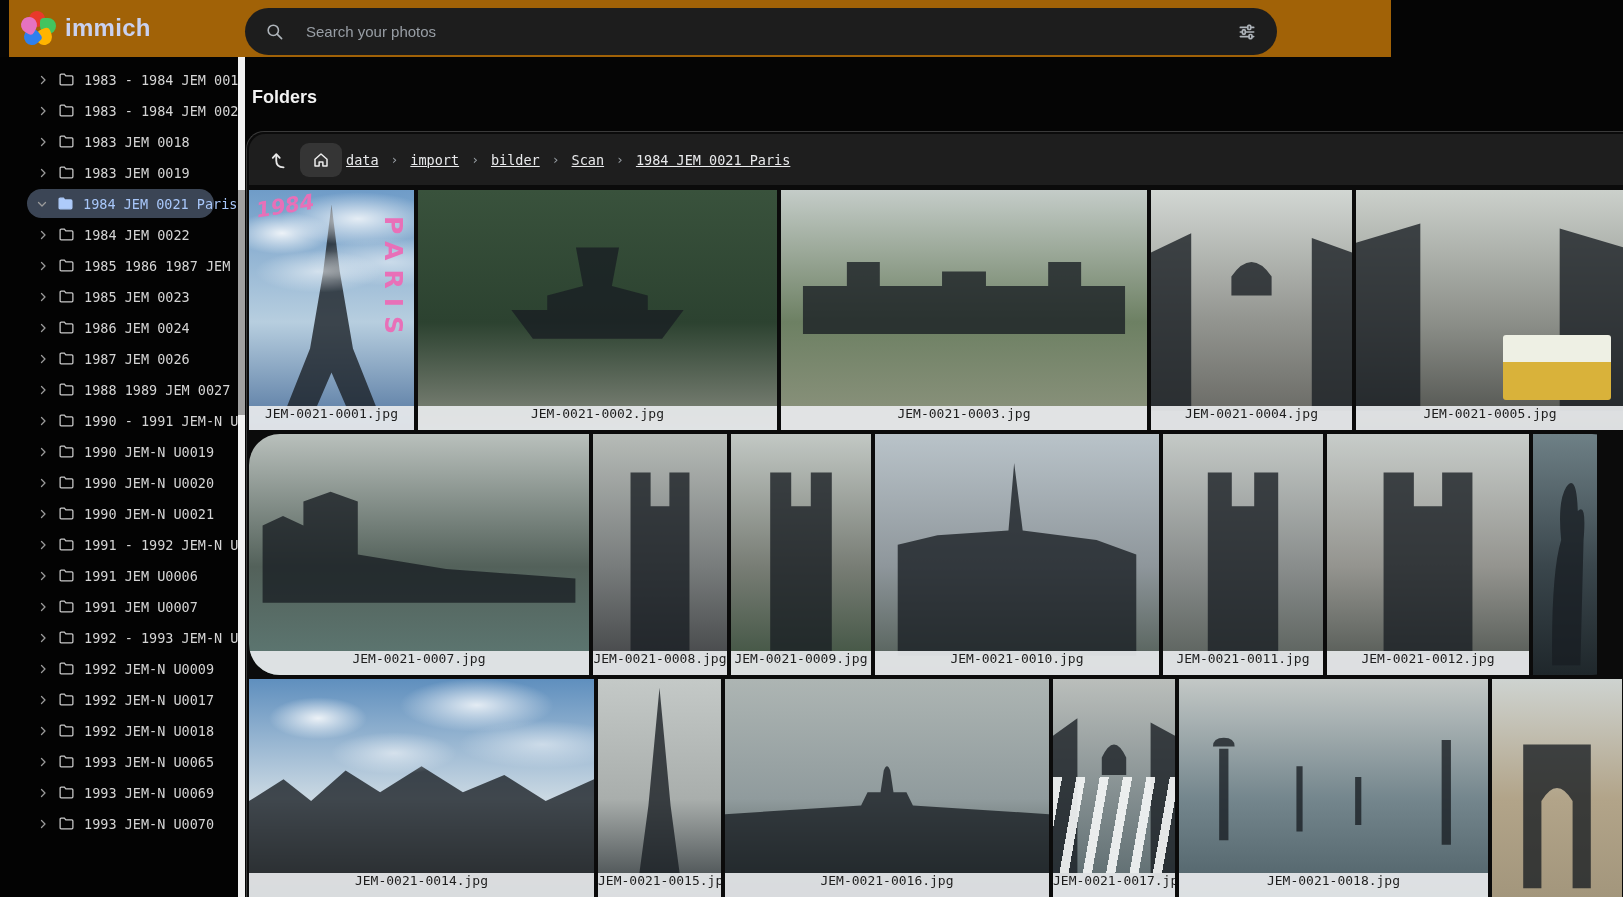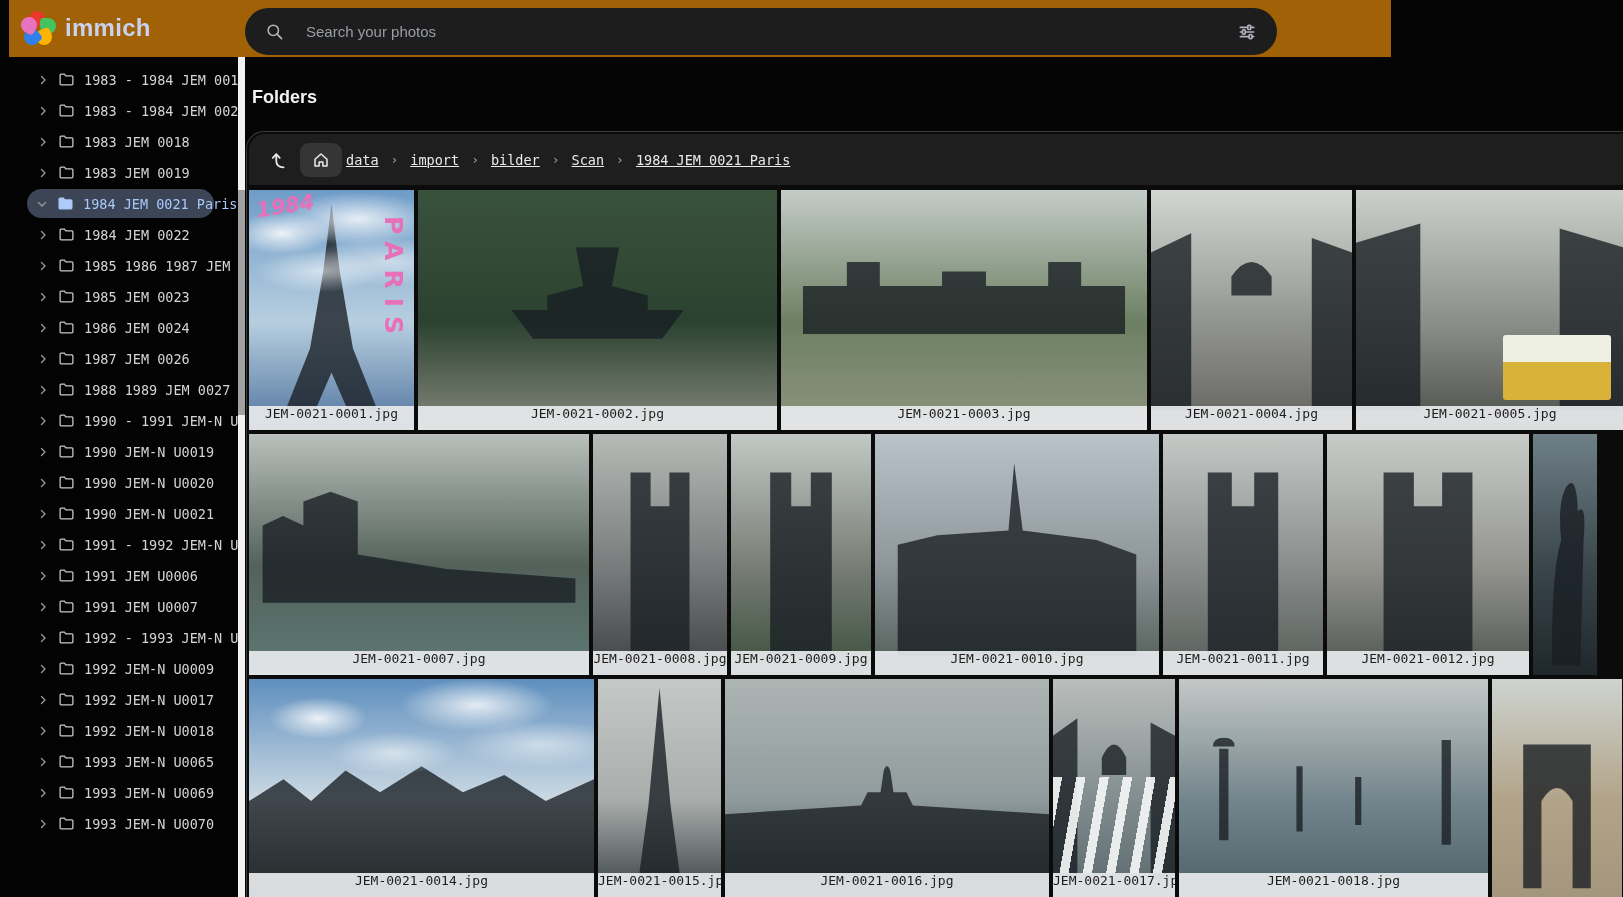--- a/index.html
+++ b/index.html
@@ -401,21 +401,21 @@
             </svg>
     <figcaption class="cap">JEM-0021-0004.jpg</figcaption>
   </figure>
           <figure class="tile fx-bus" style="width: 268px; background: linear-gradient(rgb(203, 208, 203) 0%, rgb(140, 143, 137) 55%, rgb(76, 78, 74) 100%); padding-left: 20px;">
     <svg class="sil" viewBox="0 0 100 100" preserveAspectRatio="none">
               <path class="sil-path" fill="rgba(24,30,35,.78)" d="M0 22 L24 14 L24 92 L0 92 Z M100 24 L76 16 L76 92 L100 92 Z"></path>
             </svg>
     <figcaption class="cap">JEM-0021-0005.jpg</figcaption>
   </figure>
         </div>
-        <div class="grow" style="height: 241px;">
+        <div class="grow" style="height: 241px; border-radius: 31px;">
           <figure class="tile" style="width: 340px; background: linear-gradient(rgb(185, 192, 188) 0%, rgb(83, 97, 90) 55%, rgb(94, 122, 117) 100%);">
     <svg class="sil" viewBox="0 0 100 100" preserveAspectRatio="none">
               <path class="sil-path" fill="rgba(24,30,35,.78)" d="M4 52 L4 38 L10 34 L16 38 L16 28 L24 24 L32 28 L32 50 L58 56 L96 60 L96 70 L4 70 Z"></path>
             </svg>
     <figcaption class="cap">JEM-0021-0007.jpg</figcaption>
   </figure>
           <figure class="tile" style="width: 134px; background: linear-gradient(rgb(182, 187, 183) 0%, rgb(120, 124, 124) 55%, rgb(62, 64, 66) 100%);">
     <svg class="sil" viewBox="0 0 100 100" preserveAspectRatio="none">
               <path class="sil-path" fill="rgba(24,30,35,.78)" d="M28 16 L43 16 L43 30 L57 30 L57 16 L72 16 L72 92 L28 92 Z"></path>
             </svg>

